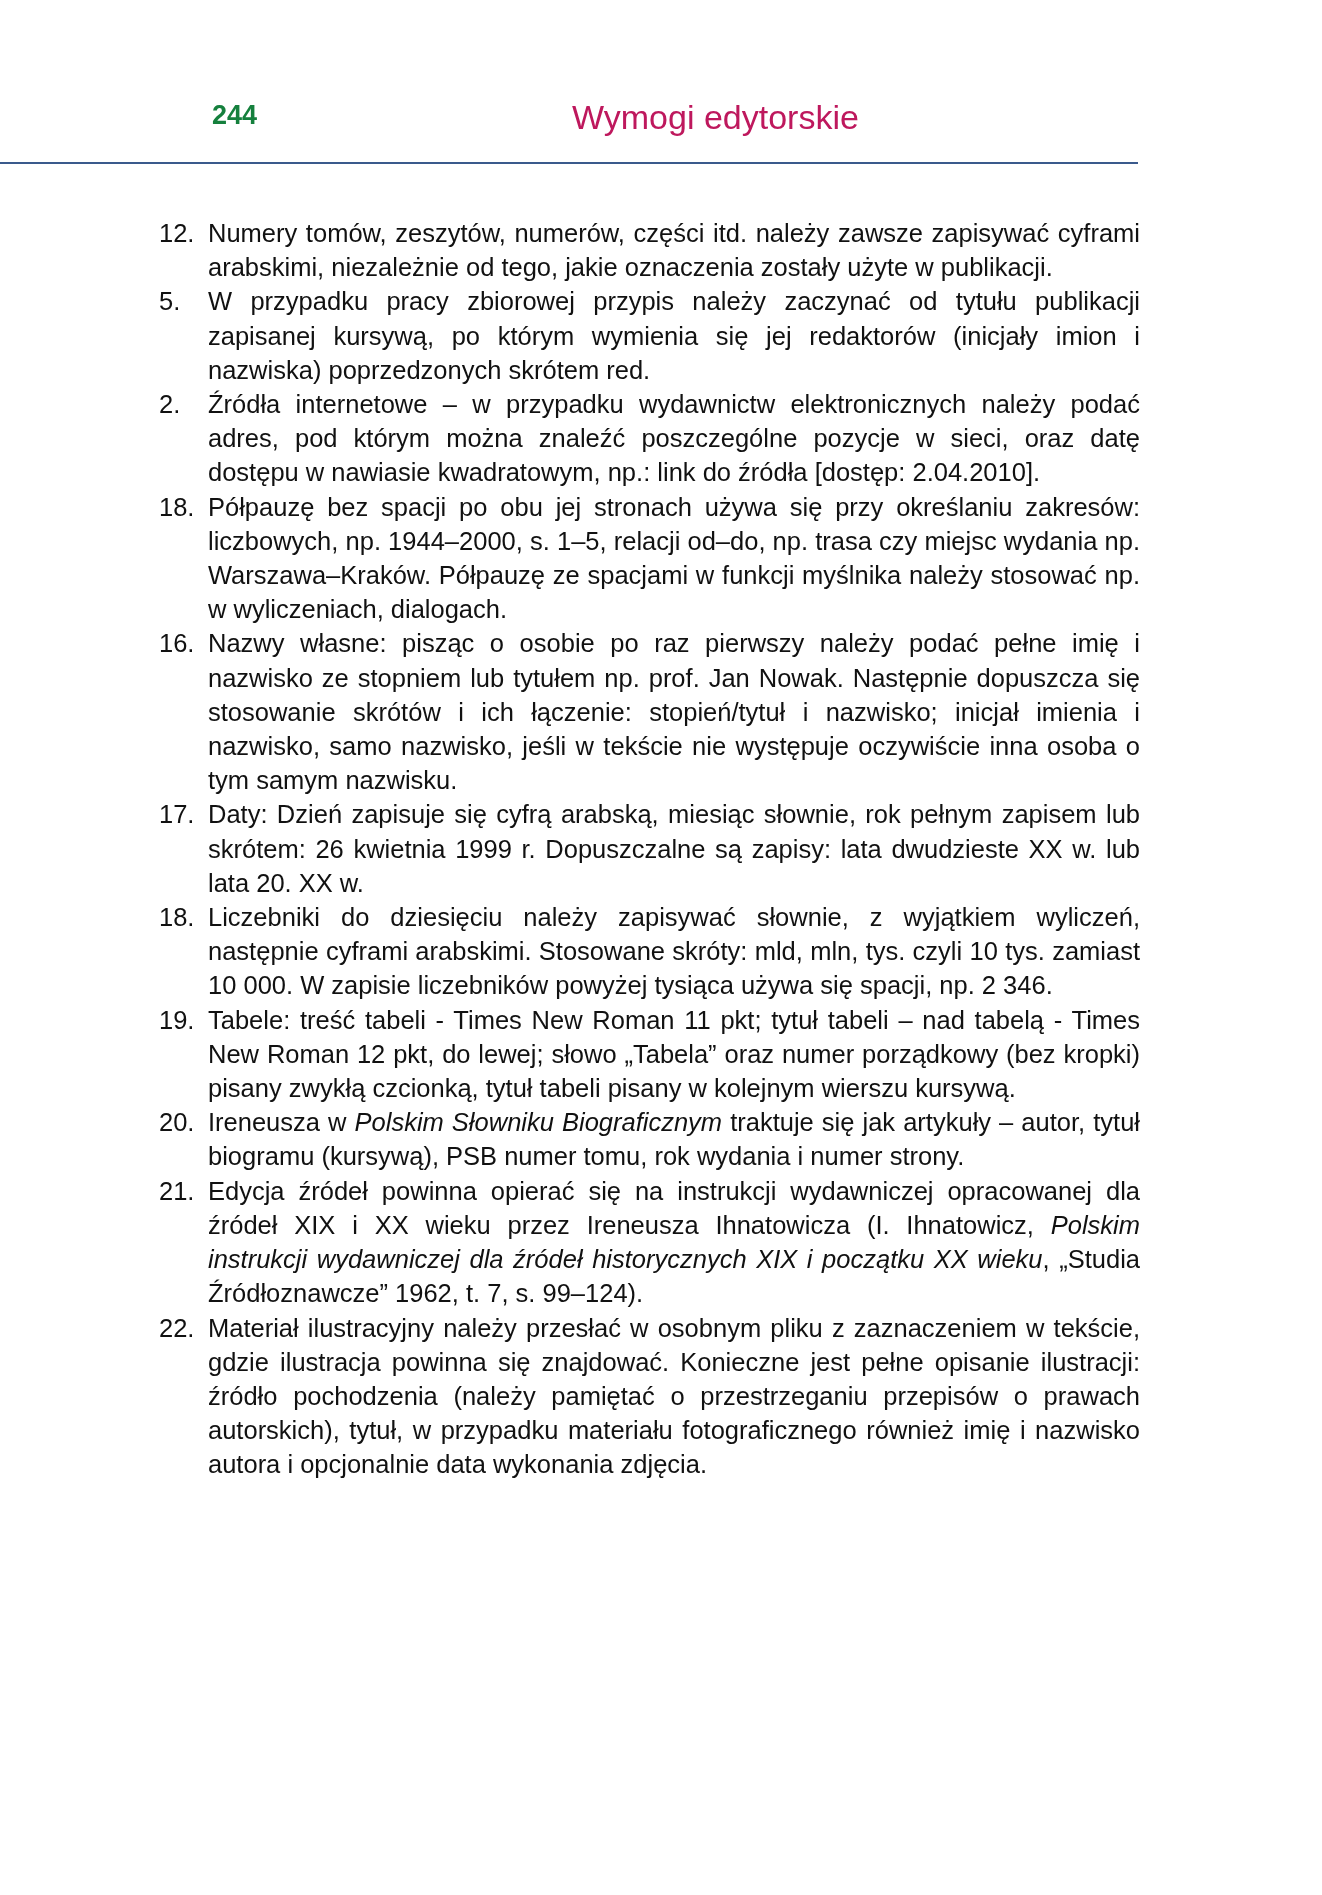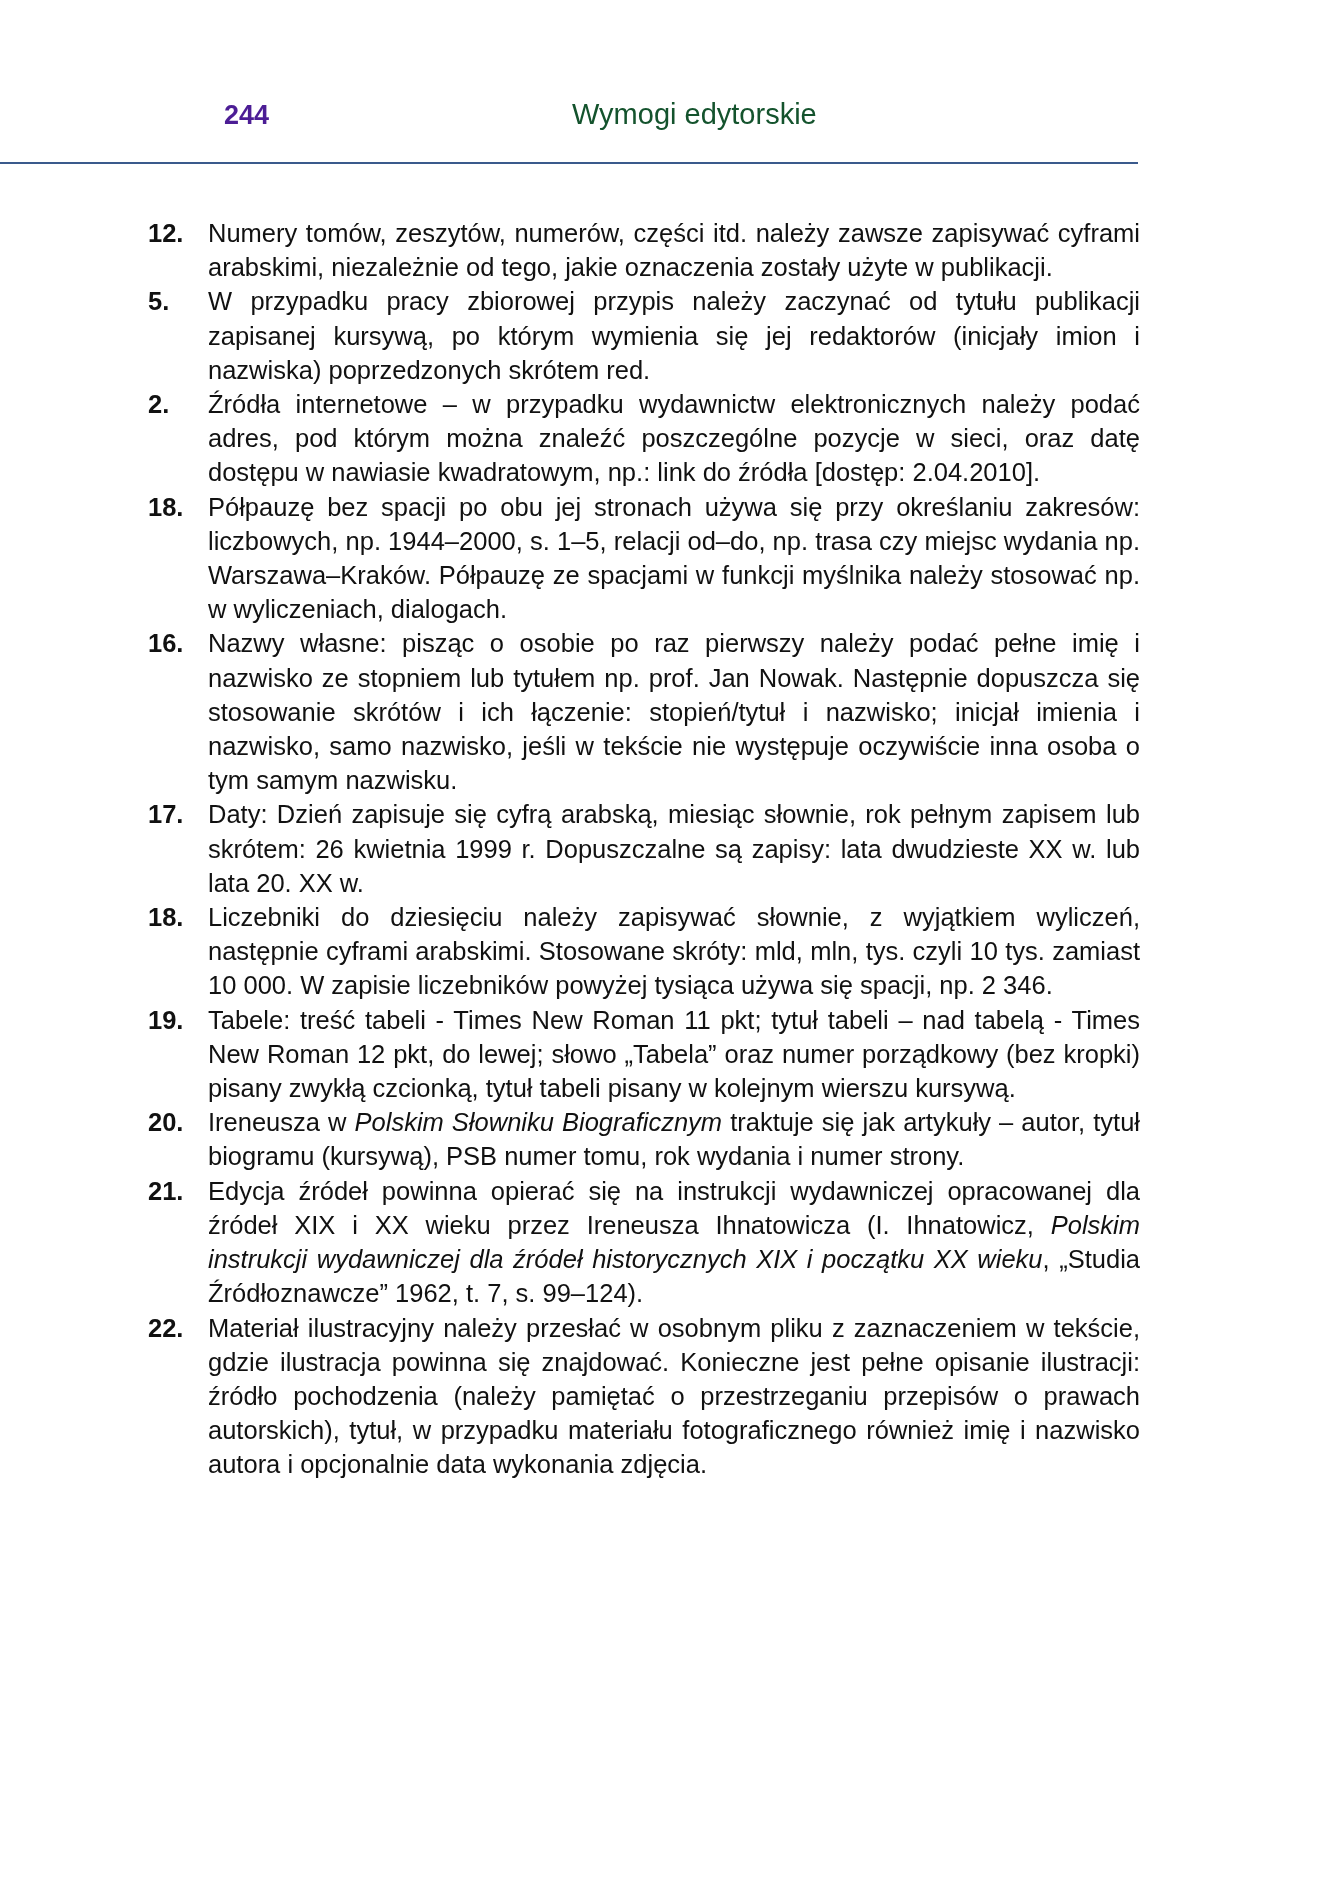--- a/index.html
+++ b/index.html
@@ -1,25 +1,25 @@
 <!DOCTYPE html>
 <html><head>
 <meta charset="utf-8">
 <style>
   html, body { margin: 0; padding: 0; background: #ffffff; }
   body { width: 1322px; height: 1895px; position: relative; overflow: hidden;
          font-family: "Liberation Sans", sans-serif; color: #111111; }
-  .page-number { position: absolute; left: 212px; top: 100px; font-size: 27px; font-weight: bold; color: #4c1d95; margin-left: 12px; }
-  .running-title { position: absolute; left: 572px; top: 98px; font-size: 29px; color: #14532d; }
+  .page-number { position: absolute; left: 212px; top: 100px; font-size: 27px; font-weight: bold; color: #15803d; }
+  .running-title { position: absolute; left: 572px; top: 98px; font-size: 34px; color: #be185d; }
   .header-rule { position: absolute; left: 0; top: 162px; width: 1138px; height: 2px; background: #3a5a8c; }
   .content { position: absolute; left: 148px; top: 216px; width: 992px; }
   ol.rules { list-style: none; margin: 0; padding: 0; }
   ol.rules li { position: relative; padding-left: 60px; font-size: 25.5px; line-height: 34.2px;
                 text-align: justify; margin: 0; }
-  .num { position: absolute; left: 0; top: 0; font-weight: bold; }
+  .num { position: absolute; left: 11px; top: 0; }
   .it { font-style: italic; }
 </style>
 </head>
 <body>
 
 <div>
   <div class="page-number">244</div>
   <div class="running-title">Wymogi edytorskie</div>
   <div class="header-rule"></div>
 </div>

